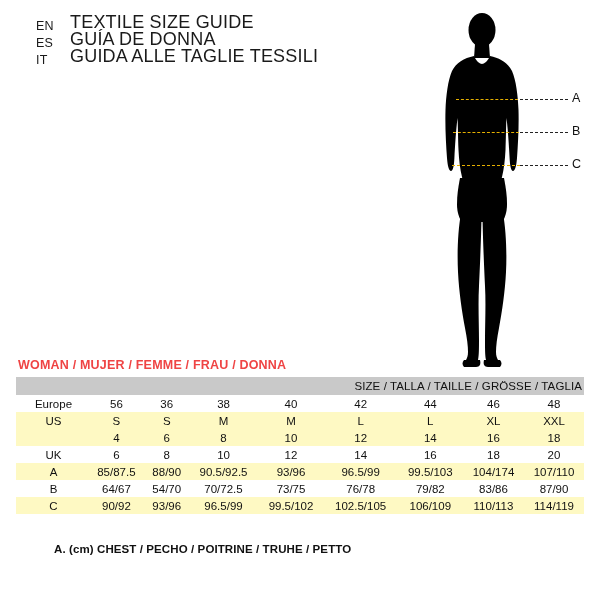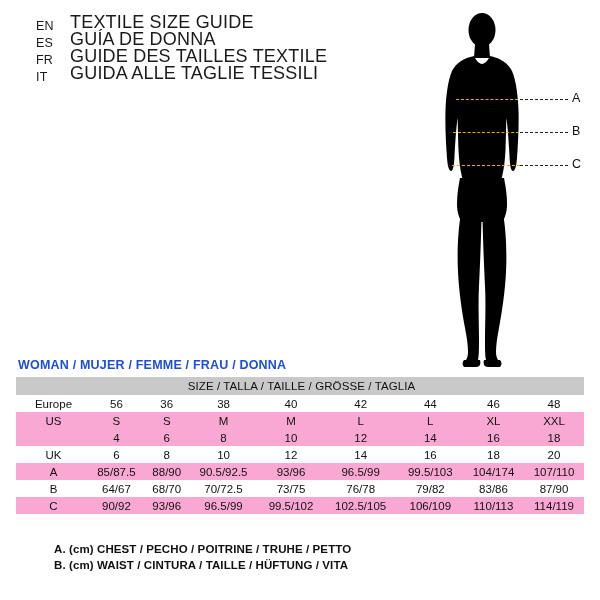--- a/index.html
+++ b/index.html
@@ -71,21 +71,21 @@
   }
 
   
   .woman-title {
     position: absolute;
     left: 18px;
     top: 358px;
     font-size: 12.5px;
     font-weight: bold;
     letter-spacing: 0.2px;
-    color: #1d4ed8;
+    color: #ef4444;
   }
 
   
   .table-wrap {
     position: absolute;
     left: 16px;
     top: 377px;
     width: 568px;
   }
   table.size-table {
@@ -101,27 +101,27 @@
     text-align: center;
     white-space: nowrap;
   }
   table.size-table td.rowlabel {
     text-align: center;
     padding-left: 5px;
     width: 72px;
   }
   tr.header-row td {
     background: #c9c9c9;
-    text-align: center;
+    text-align: right;
     font-size: 11.5px;
     height: 18px;
     padding-left: 5px;
     letter-spacing: 0.1px;
   }
-  tr.shade td { background: #f9a8d4; }
+  tr.shade td { background: #fef9c3; }
   tr.plain td { background: #ffffff; }
 
   
   .footnotes {
     position: absolute;
     left: 18px;
     top: 541px;
     width: 560px;
   }
   .footnote {
@@ -139,24 +139,20 @@
 <div id="page">
 
   <div class="lang-block">
     <div class="lang-row">
       <span class="lang-code">EN</span>
       <span class="lang-text">TEXTILE SIZE GUIDE</span>
     </div>
     <div class="lang-row">
       <span class="lang-code">ES</span>
       <span class="lang-text">GUÍA DE DONNA</span>
-    </div>
-    <div class="lang-row">
-      <span class="lang-code">FR</span>
-      <span class="lang-text">GUIDE DES TAILLES TEXTILE</span>
     </div>
     <div class="lang-row">
       <span class="lang-code">IT</span>
       <span class="lang-text">GUIDA ALLE TAGLIE TESSILI</span>
     </div>
   </div>
 
   <div class="figure-wrap">
     <svg class="figure-svg" width="190" height="365" viewBox="0 0 190 365" xmlns="http://www.w3.org/2000/svg">
       <g fill="#000000">
@@ -293,21 +289,21 @@
           <td>93/96</td>
           <td>96.5/99</td>
           <td>99.5/103</td>
           <td>104/174</td>
           <td>107/110</td>
         </tr>
 
         <tr class="plain">
           <td class="rowlabel">B</td>
           <td>64/67</td>
-          <td>68/70</td>
+          <td>54/70</td>
           <td>70/72.5</td>
           <td>73/75</td>
           <td>76/78</td>
           <td>79/82</td>
           <td>83/86</td>
           <td>87/90</td>
         </tr>
 
         <tr class="shade">
           <td class="rowlabel">C</td>
@@ -319,16 +315,15 @@
           <td>106/109</td>
           <td>110/113</td>
           <td>114/119</td>
         </tr>
       </tbody>
     </table>
   </div>
 
   <div class="footnotes">
     <div class="footnote">A. (cm) CHEST / PECHO / POITRINE / TRUHE / PETTO</div>
-    <div class="footnote">B. (cm) WAIST / CINTURA / TAILLE / HÜFTUNG / VITA</div>
   </div>
 
 </div>
 
 </body></html>

